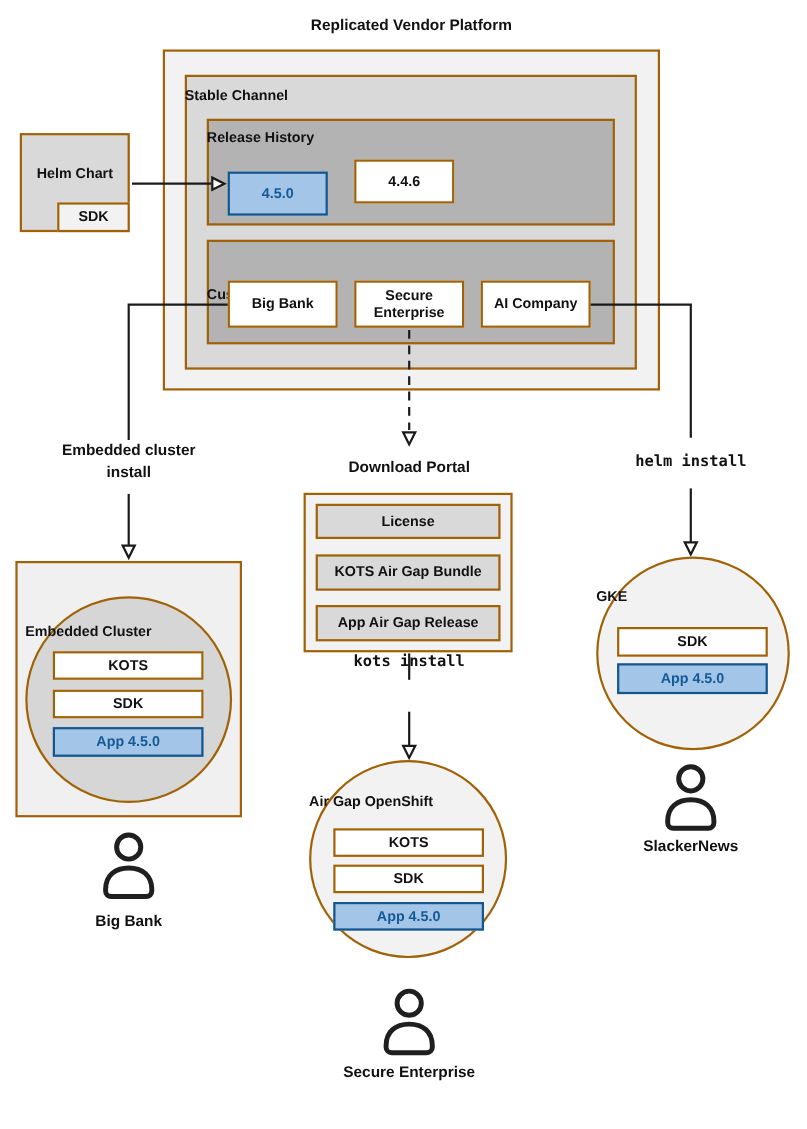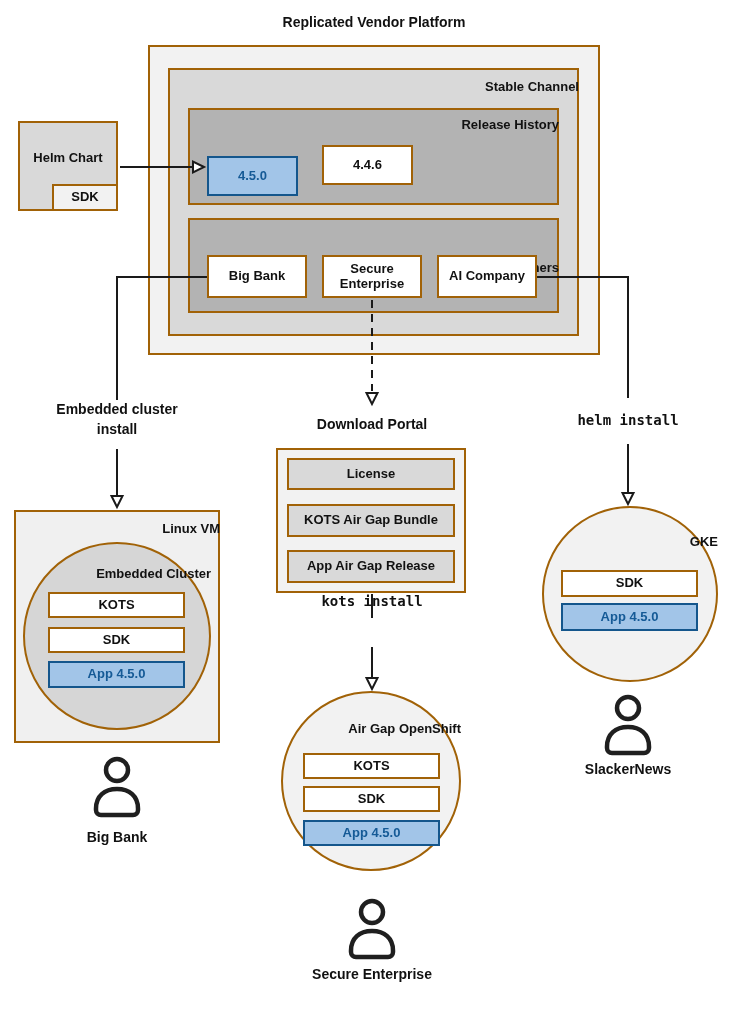--- a/index.html
+++ b/index.html
@@ -11,21 +11,21 @@
   .fill-light{background:var(--gray-light,#f2f2f2);}
   .fill-mid{background:var(--gray-mid,#d9d9d9);}
   .fill-dark{background:var(--gray-dark,#b3b3b3);}
   .fill-white{background:#ffffff;}
   .fill-vm{background:#f0f0f0;}
   .fill-circle{background:#d6d6d6;}
   .blue{background:var(--highlight-fill,#a2c5e8);border-color:var(--highlight-border,#14568c);color:var(--highlight-text,#155a96);}
   .circle{border-radius:50%;}
   .cell{display:flex;align-items:center;justify-content:center;text-align:center;
         font-weight:bold;font-size:13px;line-height:1.15;}
-  .heading{position:absolute;box-sizing:border-box;text-align:right;font-weight:bold;font-size:13px;}
+  .heading{position:absolute;box-sizing:border-box;text-align:left;font-weight:bold;font-size:13px;}
   .flabel{position:absolute;box-sizing:border-box;text-align:center;font-weight:bold;font-size:14px;line-height:1.4;}
   .mono{font-family:"DejaVu Sans Mono",monospace;font-weight:bold;font-size:14px;}
   .title{position:absolute;text-align:center;font-weight:bold;font-size:14px;}
   svg.overlay{position:absolute;left:0;top:0;pointer-events:none;}
   svg.person{position:absolute;}
 </style>
 </head>
 <body>
 
 <div class="canvas">
@@ -59,21 +59,20 @@
   <div class="flabel" style="left:296px;top:415px;width:152px;">Download Portal</div>
   <div class="flabel mono" style="left:548px;top:411px;width:160px;">helm install</div>
   <div class="flabel mono" style="left:292px;top:592px;width:160px;">kots install</div>
 
   <div class="box fill-light" style="left:276px;top:448px;width:190px;height:145px;"></div>
   <div class="box cell fill-mid" style="left:287px;top:458px;width:168px;height:32px;">License</div>
   <div class="box cell fill-mid" style="left:287px;top:504px;width:168px;height:33px;">KOTS Air Gap Bundle</div>
   <div class="box cell fill-mid" style="left:287px;top:550px;width:168px;height:33px;">App Air Gap Release</div>
 
   <div class="box fill-vm" style="left:14px;top:510px;width:206px;height:233px;"></div>
-  <div class="heading" style="left:14px;top:521px;width:206px;">Linux VM</div>
   <div class="box circle fill-circle" style="left:23px;top:542px;width:188px;height:188px;"></div>
   <div class="heading" style="left:23px;top:566px;width:188px;">Embedded Cluster</div>
   <div class="box cell fill-white" style="left:48px;top:592px;width:137px;height:26px;">KOTS</div>
   <div class="box cell fill-white" style="left:48px;top:627px;width:137px;height:26px;">SDK</div>
   <div class="box cell blue" style="left:48px;top:661px;width:137px;height:27px;">App 4.5.0</div>
 
   <div class="box circle fill-light" style="left:281px;top:691px;width:180px;height:180px;"></div>
   <div class="heading" style="left:281px;top:721px;width:180px;">Air Gap OpenShift</div>
   <div class="box cell fill-white" style="left:303px;top:753px;width:137px;height:26px;">KOTS</div>
   <div class="box cell fill-white" style="left:303px;top:786px;width:137px;height:26px;">SDK</div>

